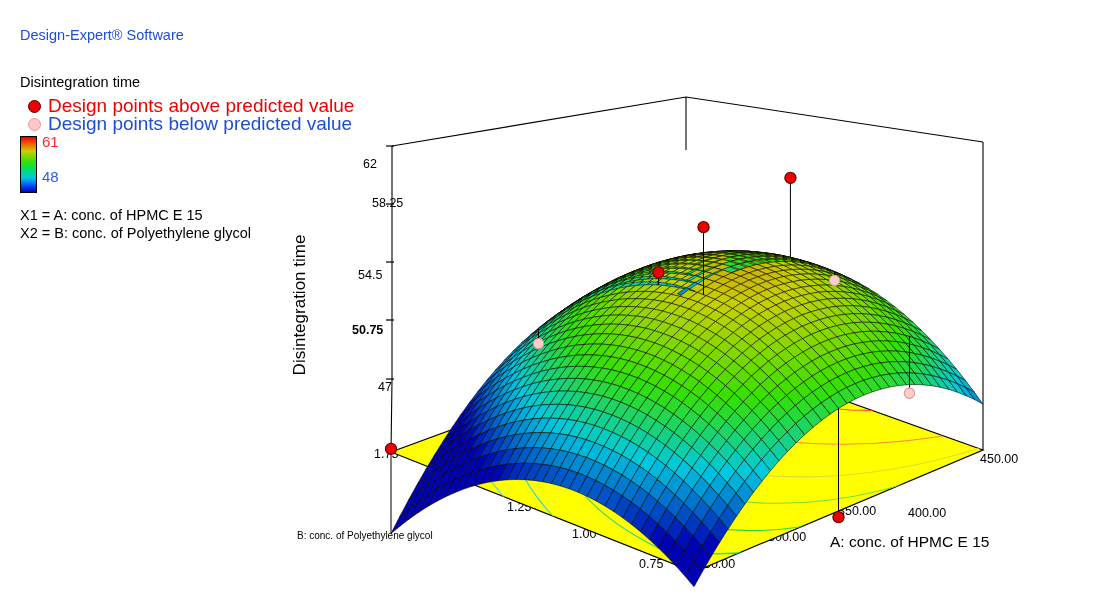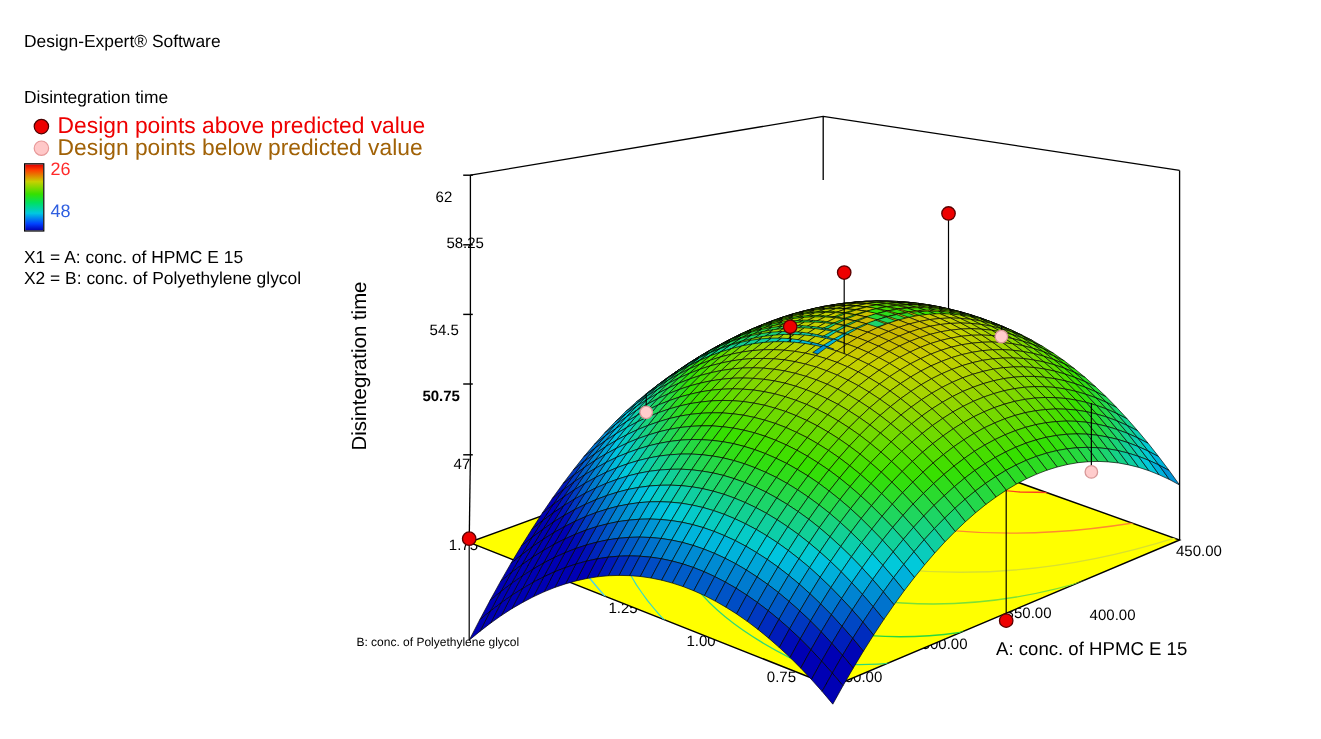--- a/index.html
+++ b/index.html
@@ -1,32 +1,32 @@
 <!DOCTYPE html>
 <html><head>
 <meta charset="utf-8">
 <style>
   html,body{margin:0;padding:0;background:#ffffff;}
   body{width:1101px;height:616px;position:relative;overflow:hidden;
        font-family:"Liberation Sans",sans-serif;color:#000;}
 
   
   #legend-panel{position:absolute;left:20px;top:26px;width:330px;}
-  #software-title{font-size:14.5px;line-height:18px;color:#000000;}
+  #software-title{font-size:14.5px;line-height:18px;color:#1d4ed8;}
   #response-name{position:absolute;left:0;top:48px;font-size:14.5px;color:#000;}
 
   .legend-row{position:absolute;left:0;font-size:19px;white-space:nowrap;}
   #legend-above{top:69px;}
   #legend-below{top:87px;}
   .legend-dot{display:inline-block;width:11px;height:11px;border-radius:50%;
               vertical-align:-1px;margin-right:7px;margin-left:8px;}
   .dot-above{background:#ee0000;border:1.3px solid #4a0000;}
   .dot-below{background:#ffc8c8;border:1.3px solid #e79898;}
   .txt-above{color:#ee0000;}
-  .txt-below{color:#a16207;}
+  .txt-below{color:#1d4ed8;}
 
   #colorbar{position:absolute;left:20px;top:136px;width:15px;height:55px;
             border:1.4px solid #000;
             background:linear-gradient(to bottom,
               #e00000 0%, #ff3a00 8%, #c8d000 26%, #35e000 45%,
               #00e060 58%, #00c8e0 74%, #0040ff 90%, #0000b4 100%);}
   #cb-high{position:absolute;left:42px;top:133px;font-size:15px;color:#ff2a2a;}
   #cb-low{position:absolute;left:42px;top:168px;font-size:15px;color:#2f5fe0;}
 
   #x1-line{position:absolute;left:20px;top:207px;font-size:14.5px;white-space:nowrap;}
@@ -57,21 +57,21 @@
 
 <div class="legend-row" id="legend-above" style="left:20px;top:95px;">
   <span class="legend-dot dot-above"></span><span class="txt-above">Design points above predicted value</span>
 </div>
 
 <div class="legend-row" id="legend-below" style="left:20px;top:113px;">
   <span class="legend-dot dot-below"></span><span class="txt-below">Design points below predicted value</span>
 </div>
 
 <div id="colorbar"></div>
-<div id="cb-high">26</div>
+<div id="cb-high">61</div>
 <div id="cb-low">48</div>
 
 <div id="x1-line">X1 = A: conc. of HPMC E 15</div>
 <div id="x2-line">X2 = B: conc. of Polyethylene glycol</div>
 
 <div id="z-axis-title">Disintegration time</div>
 <div id="x-axis-title">A: conc. of HPMC E 15</div>
 <div id="y-axis-title">B: conc. of Polyethylene glycol</div>
 
 <div class="tick" style="left:363px;top:157px;">62</div>

